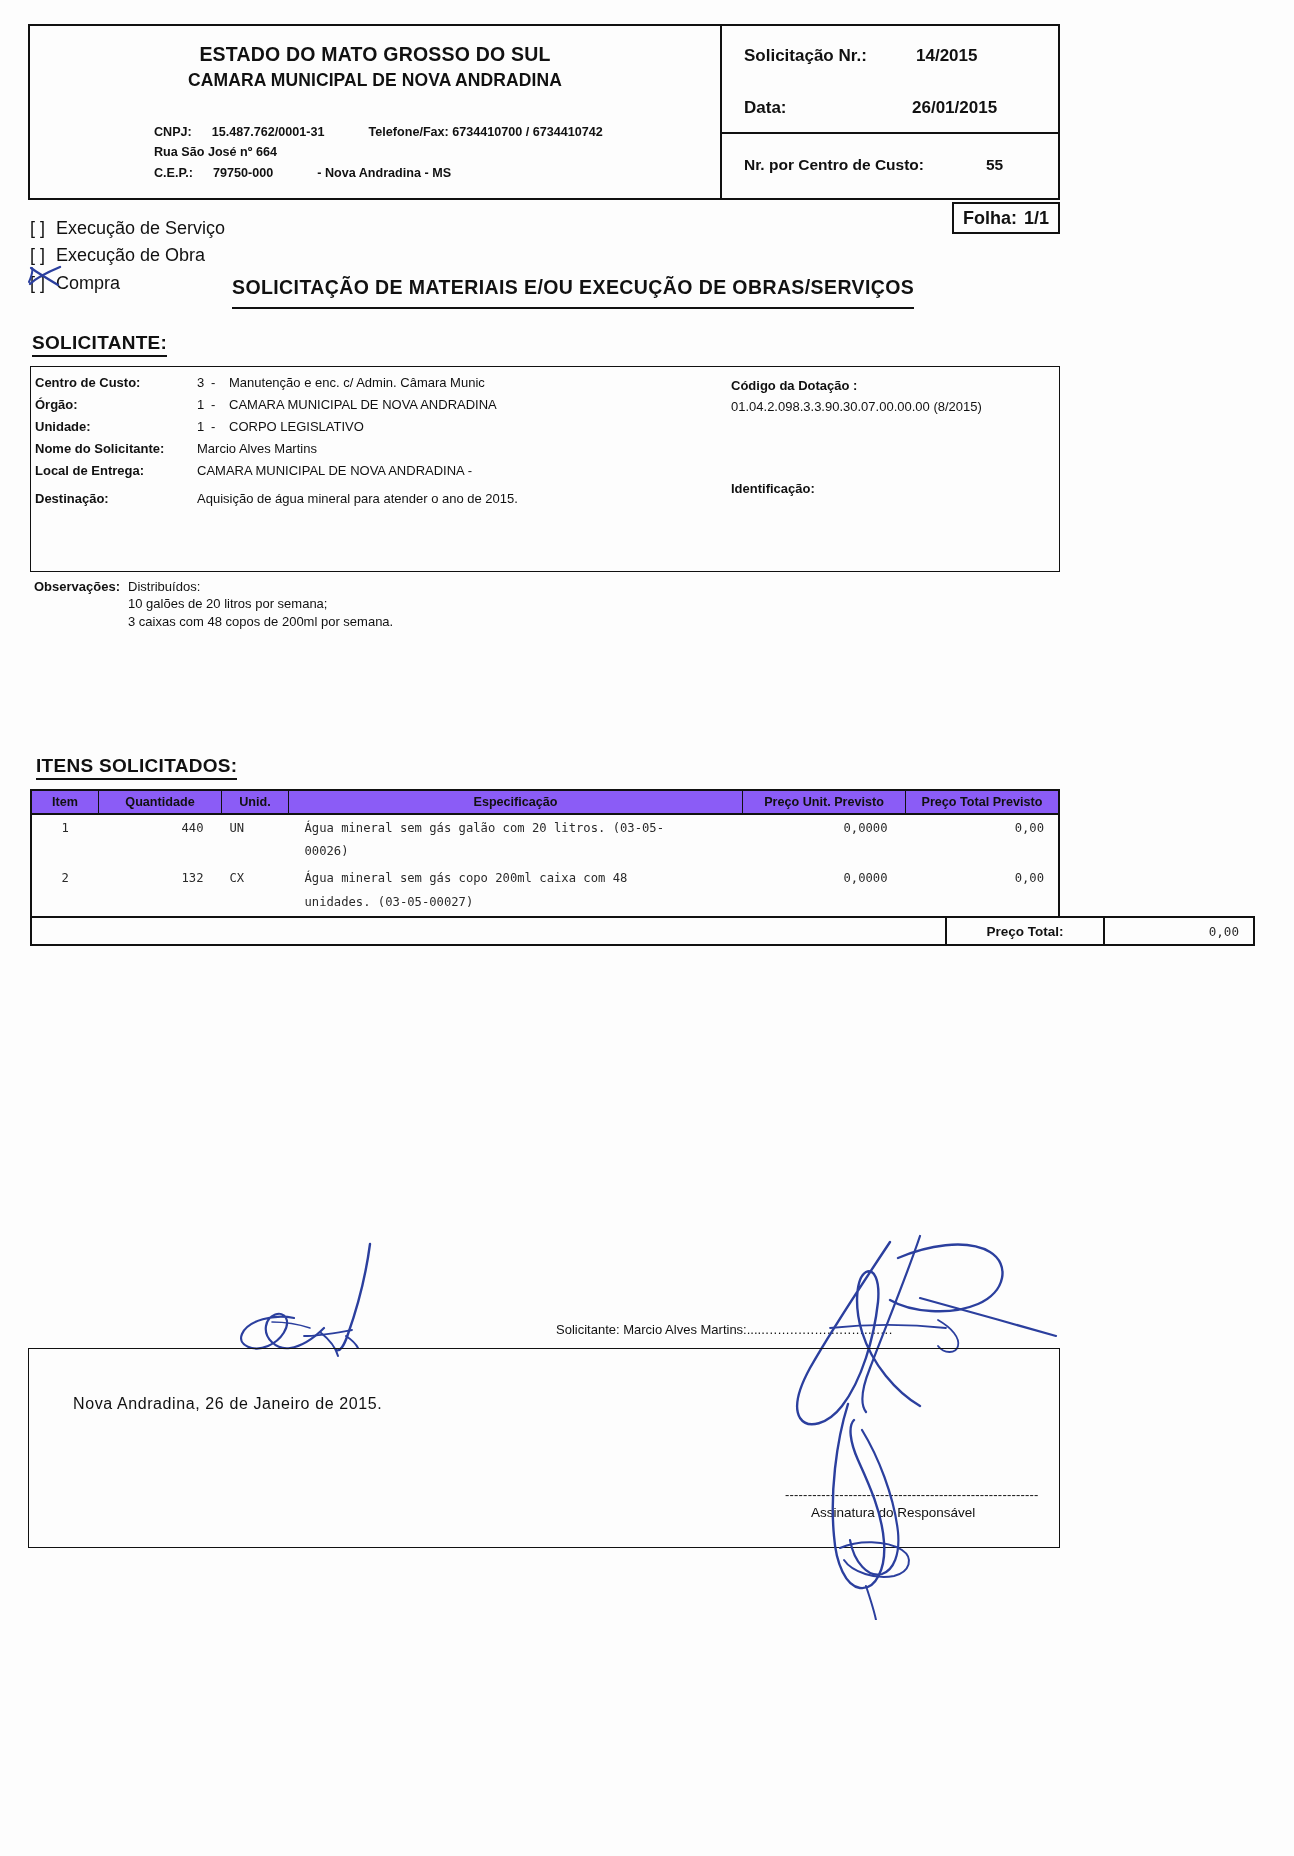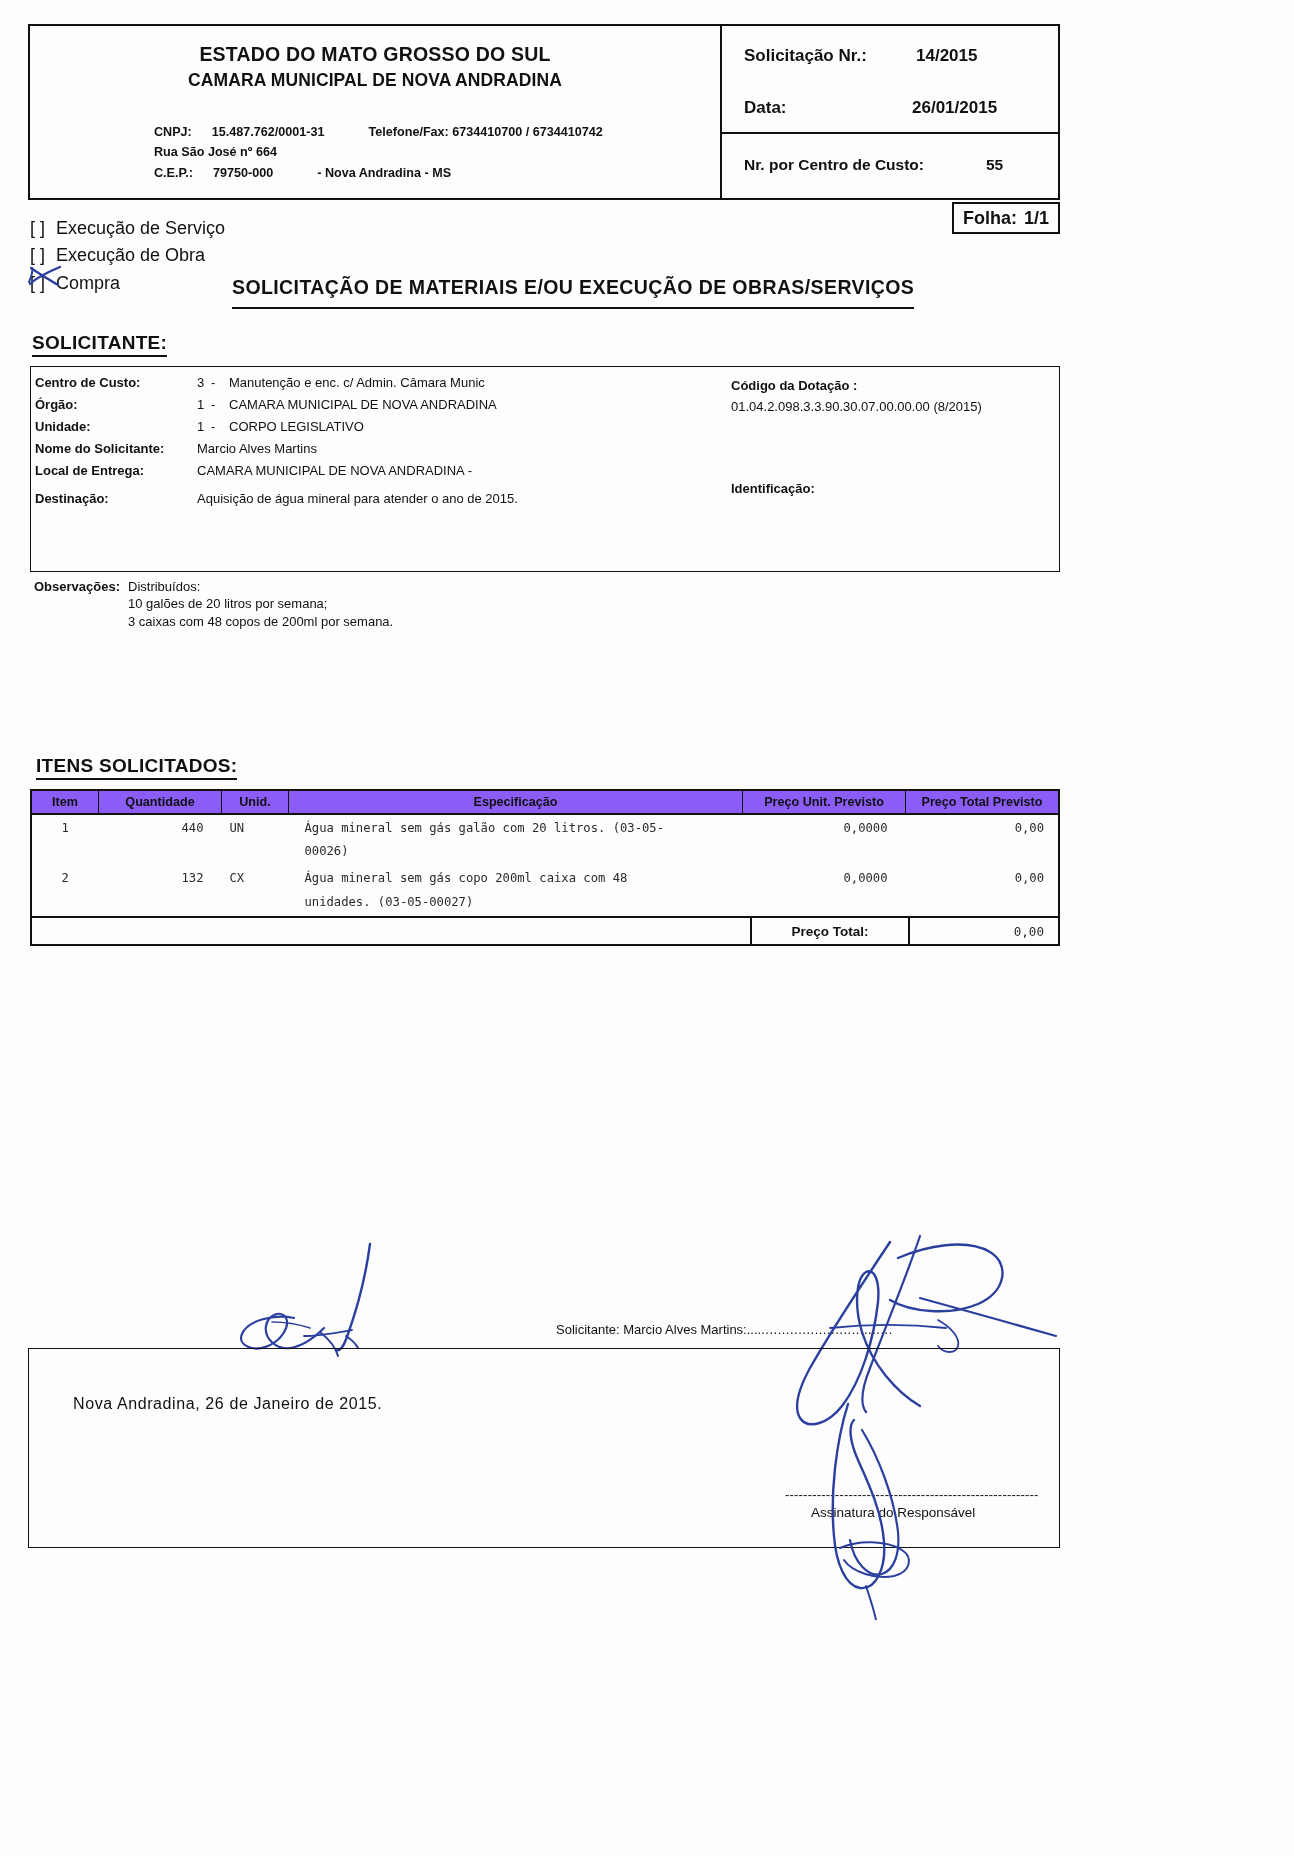--- a/index.html
+++ b/index.html
@@ -246,21 +246,21 @@
   .c-qtd  { width: 118px; text-align: right; padding-right: 18px !important; }
   .c-un   { width: 62px; text-align: left; padding-left: 8px !important; }
   .c-esp  { text-align: left; padding-left: 16px !important; }
   .c-pu   { width: 158px; text-align: right; padding-right: 18px !important; }
   .c-pt   { width: 148px; text-align: right; padding-right: 14px !important; }
 
   .total-row {
     position: absolute;
     left: 30px;
     top: 916px;
-    width: 1030px;
+    width: 1225px;
     height: 30px;
     border: 2px solid #111;
     box-sizing: border-box;
     display: flex;
     align-items: center;
     text-align: right;
   }
   .total-blank { flex: 1; border-right: 2px solid #111; height: 100%; }
   .total-lab {
     width: 156px;

